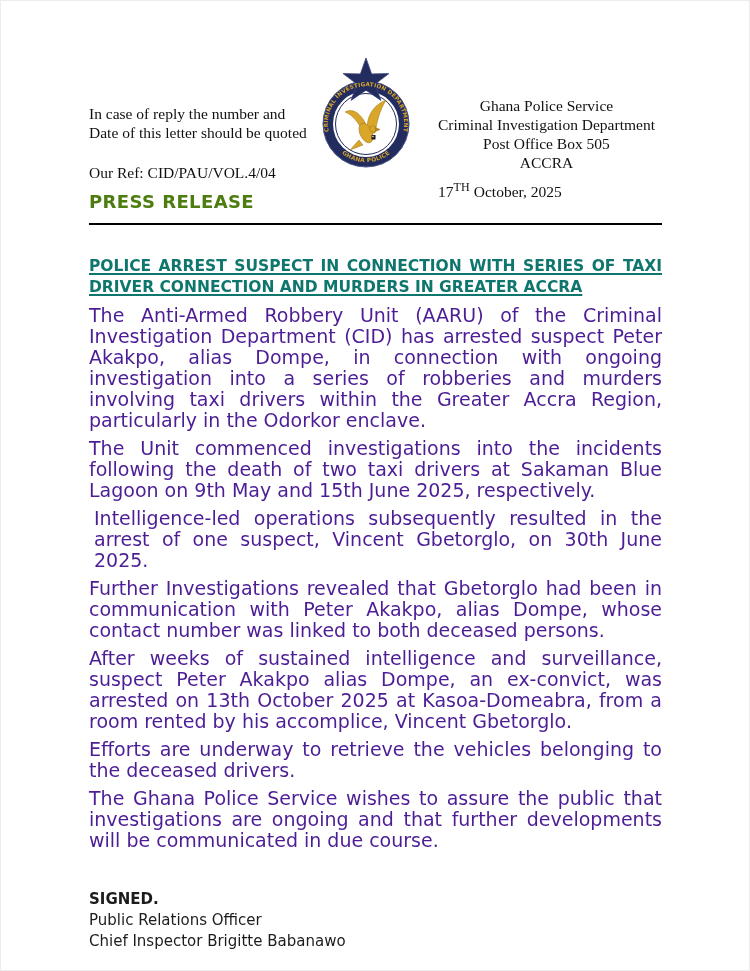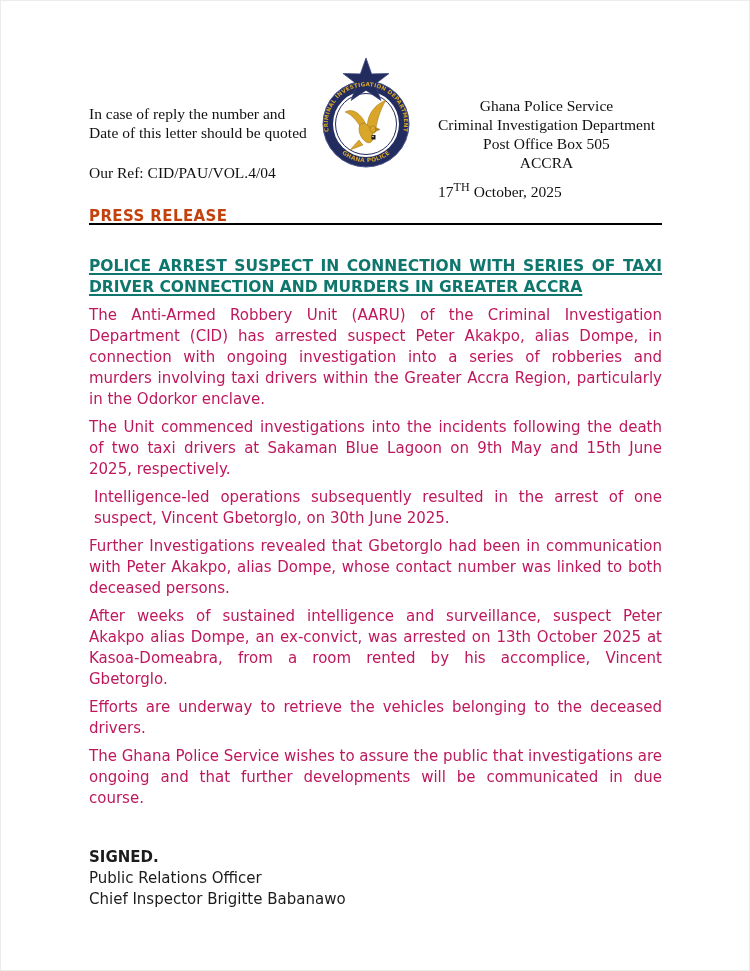--- a/index.html
+++ b/index.html
@@ -16,41 +16,41 @@
     background: #ffffff;
     border: 1px solid #ececec;
     padding: 50px 87px 0 88px;
   }
   
   .letterhead { position: relative; height: 172px; }
   .serif { font-family: "Liberation Serif", serif; font-size: 15.5px; line-height: 19px; color: #111; }
   .reply-note { position: absolute; left: 0; top: 53px; }
   .our-ref { position: absolute; left: 0; top: 112px; }
   .press-release {
-    position: absolute; left: 0; top: 156px;
+    position: absolute; left: 0; top: 140px;
     font-family: "DejaVu Sans", sans-serif;
-    font-weight: bold; font-size: 15px; letter-spacing: 0.4px; color: #c2410c;
+    font-weight: bold; font-size: 18px; letter-spacing: 0.4px; color: #4d7c0f;
   }
   .crest { position: absolute; left: 219px; top: 5px; width: 116px; height: 112px; }
   .org-block { position: absolute; left: 349px; top: 45px; text-align: center; }
   .date-line { position: absolute; left: 349px; top: 127px; }
   .date-line sup { font-size: 12px; vertical-align: super; letter-spacing: 0.2px; }
   
   .divider { height: 2px; background: #000; margin-top: 0; }
   
   .doc-title {
     margin-top: 31px;
     font-weight: bold; font-size: 15.5px; line-height: 21px; color: #0f766e;
   }
   .doc-title .t-line { text-decoration: underline; text-decoration-thickness: 1.5px; text-underline-offset: 2px; }
   .doc-title .t-line.stretch { text-align: justify; text-align-last: justify; }
   .body-para {
     margin-top: 7px;
-    font-size: 15px; line-height: 21px;
-    text-align: justify; color: #be185d;
+    font-size: 19px; line-height: 21px;
+    text-align: justify; color: #4c1d95;
   }
   .body-para.indent { padding-left: 5px; }
   
   .signature { margin-top: 38px; font-size: 15px; line-height: 21px; }
   .signed-label { font-weight: bold; }
 </style>
 </head>
 <body>
 
 <div class="page">

